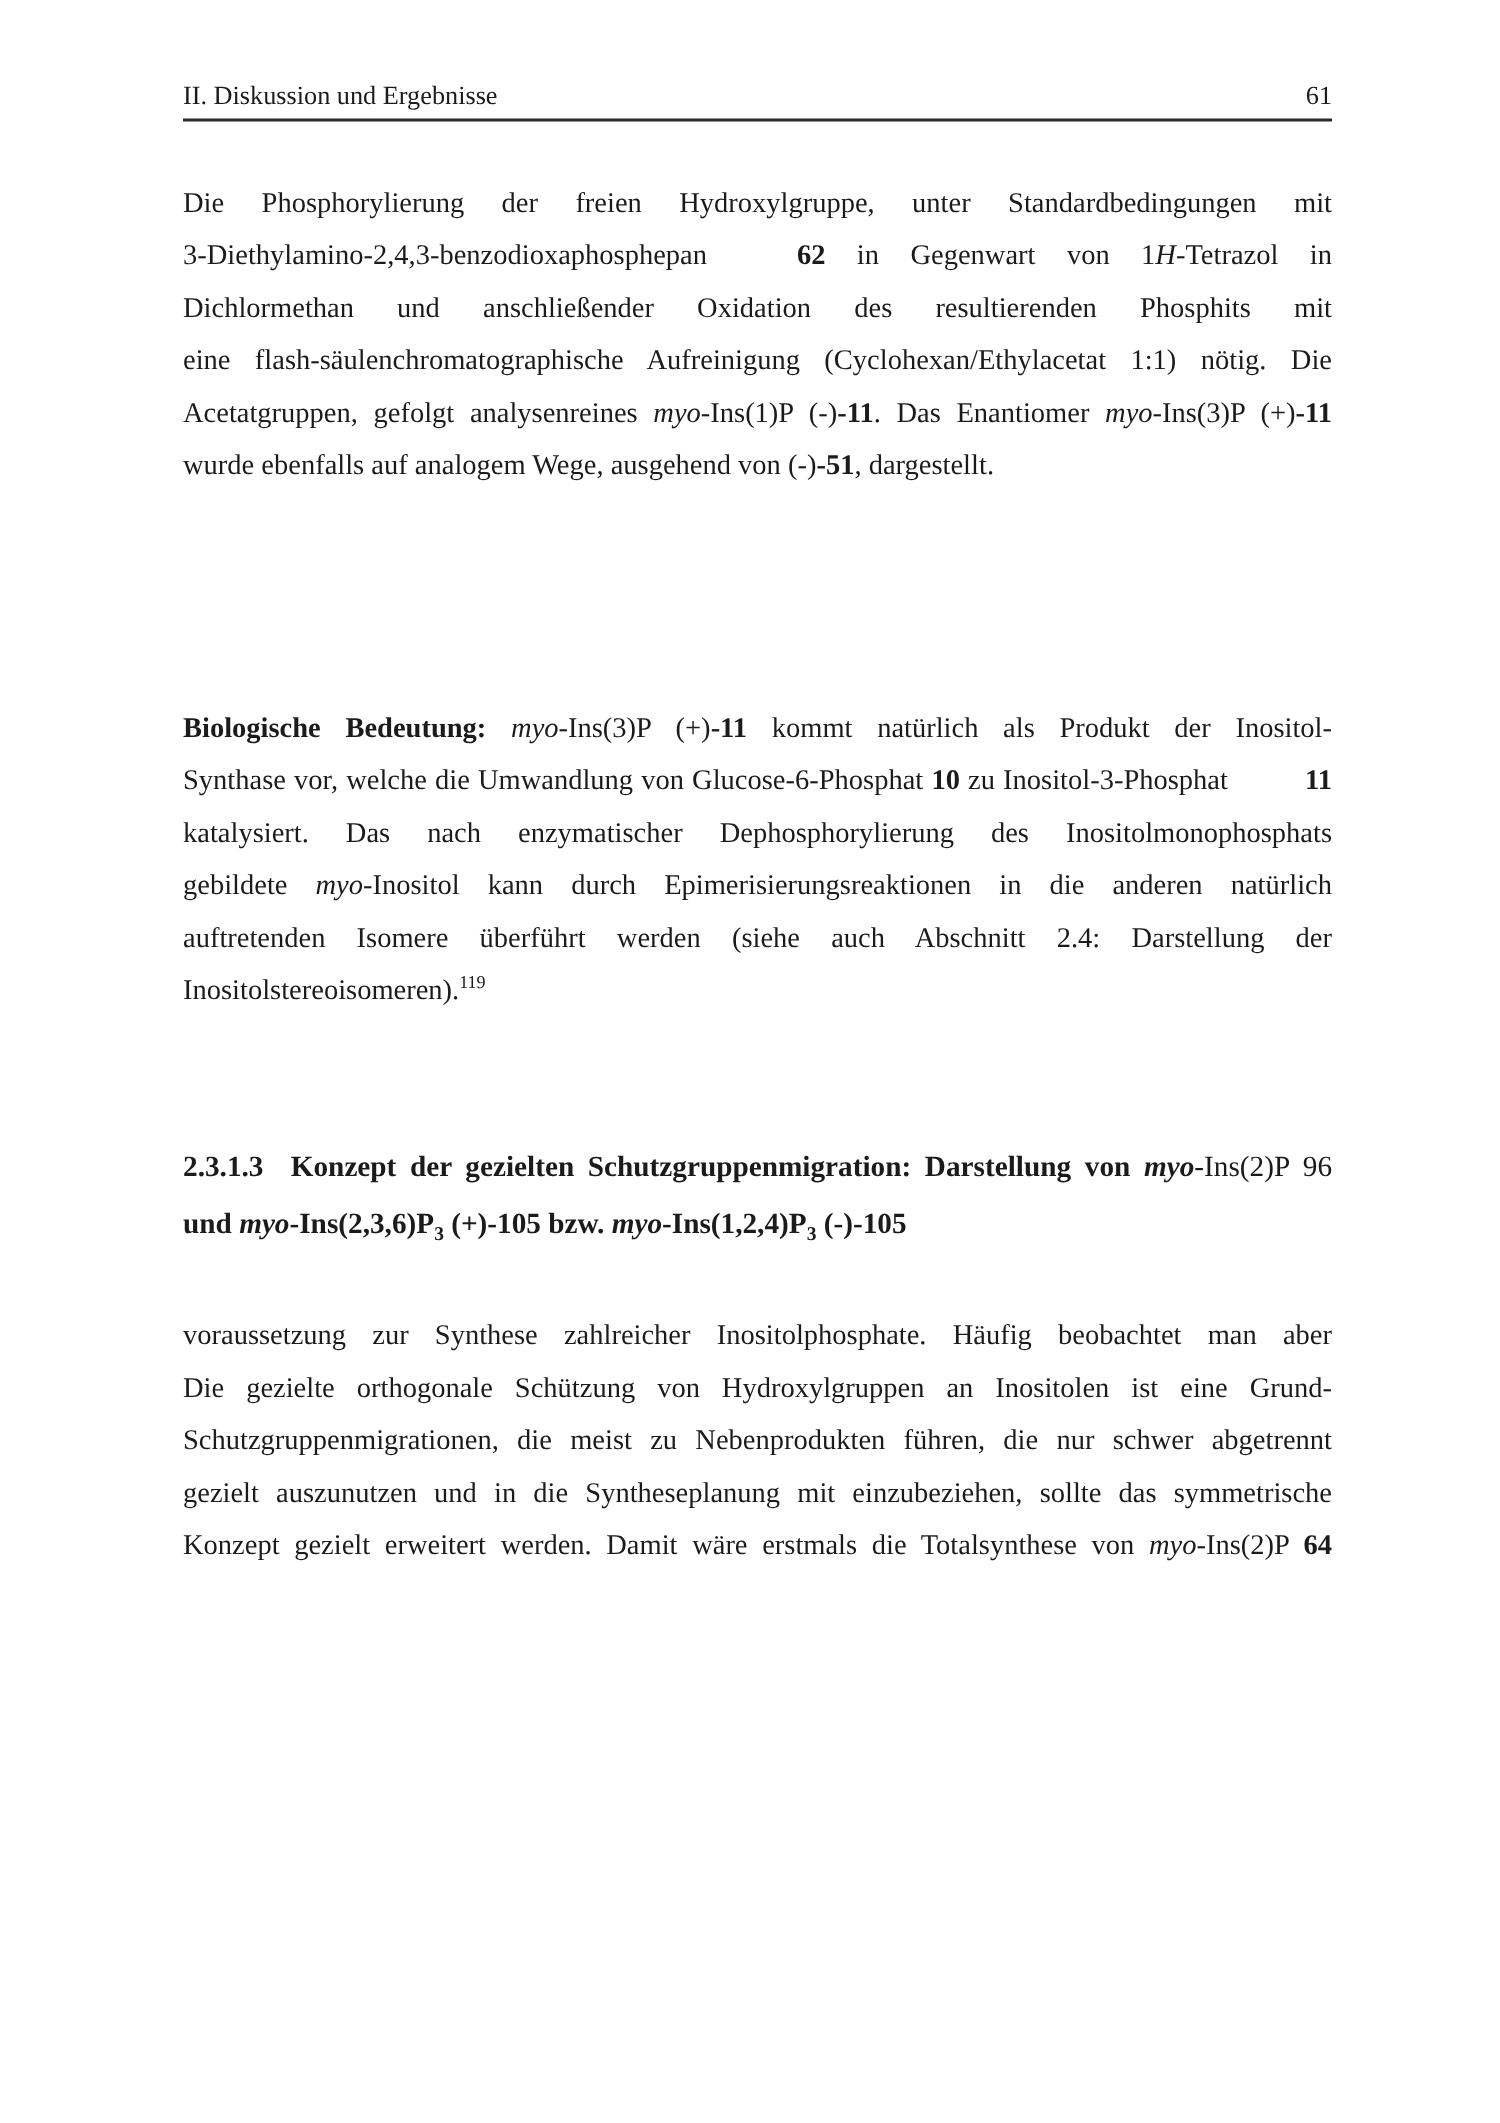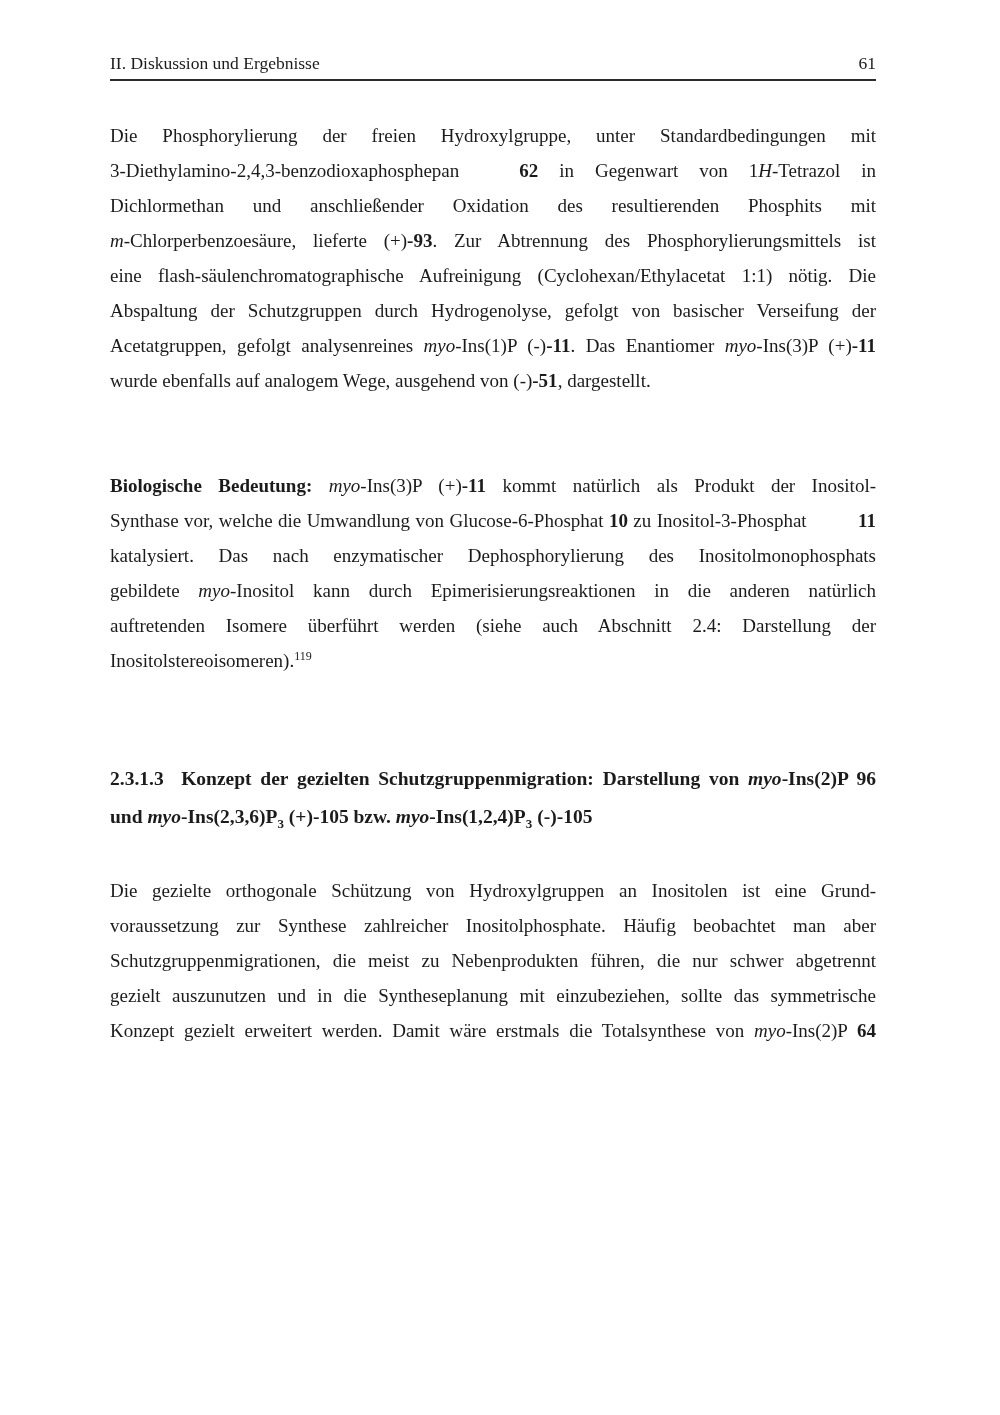--- a/index.html
+++ b/index.html
@@ -8,21 +8,21 @@
     width: 1000px;
     height: 1415px;
     margin: 0 auto;
     background: #ffffff;
     font-family: "Liberation Serif", "DejaVu Serif", serif;
     color: #1b1b1b;
     overflow: hidden;
   }
   .block {
     position: absolute;
-    left: 110px;
+    left: 122px;
     width: 766px;
   }
   .running-header {
     top: 52px;
     display: flex;
     justify-content: space-between;
     align-items: flex-end;
     font-size: 17.5px;
     line-height: 22px;
     padding-bottom: 5px;
@@ -67,42 +67,40 @@
 
   <div class="block running-header">
     <span>II. Diskussion und Ergebnisse</span>
     <span>61</span>
   </div>
 
   <div class="block body-text para-1">
       <div class="line"><span>Die Phosphorylierung der freien Hydroxylgruppe, unter Standardbedingungen mit</span></div>
       <div class="line"><span>3-Diethylamino-2,4,3-benzodioxaphosphepan </span><span style="font-weight: bold; margin-left: 39px;">62</span><span> in Gegenwart von 1</span><span style="font-style: italic;">H</span><span>-Tetrazol in</span></div>
       <div class="line"><span>Dichlormethan und anschließender Oxidation des resultierenden Phosphits mit</span></div>
-      <div class="line"><span style="font-style: italic;">m</span><span>-Chlorperbenzoesäure, lieferte (+)</span><span style="font-weight: bold;">-93</span><span>. Zur Abtrennung des Phosphorylierungsmittels ist</span></div>
       <div class="line"><span>eine flash-säulenchromatographische Aufreinigung (Cyclohexan/Ethylacetat 1:1) nötig. Die</span></div>
-      <div class="line"><span>Abspaltung der Schutzgruppen durch Hydrogenolyse, gefolgt von basischer Verseifung der</span></div>
       <div class="line"><span>Acetatgruppen, gefolgt analysenreines </span><span style="font-style: italic;">myo</span><span>-Ins(1)P (-)</span><span style="font-weight: bold;">-11</span><span>. Das Enantiomer </span><span style="font-style: italic;">myo</span><span>-Ins(3)P (+)</span><span style="font-weight: bold;">-11</span></div>
       <div class="line last"><span>wurde ebenfalls auf analogem Wege, ausgehend von (-)</span><span style="font-weight: bold;">-51</span><span>, dargestellt.</span></div>
     </div>
 
   <div class="block body-text para-2">
       <div class="line"><span style="font-weight: bold;">Biologische Bedeutung:</span><span> </span><span style="font-style: italic;">myo</span><span>-Ins(3)P (+)</span><span style="font-weight: bold;">-11</span><span> kommt natürlich als Produkt der Inositol-</span></div>
       <div class="line"><span>Synthase vor, welche die Umwandlung von Glucose-6-Phosphat </span><span style="font-weight: bold;">10</span><span> zu Inositol-3-Phosphat </span><span style="font-weight: bold; margin-left: 46px;">11</span></div>
       <div class="line"><span>katalysiert. Das nach enzymatischer Dephosphorylierung des Inositolmonophosphats</span></div>
       <div class="line"><span>gebildete </span><span style="font-style: italic;">myo</span><span>-Inositol kann durch Epimerisierungsreaktionen in die anderen natürlich</span></div>
       <div class="line"><span>auftretenden Isomere überführt werden (siehe auch Abschnitt 2.4: Darstellung der</span></div>
       <div class="line last"><span>Inositolstereoisomeren).</span><sup>119</sup></div>
     </div>
 
   <div class="block body-text section-heading heading-2313">
-      <div class="line"><span style="font-weight: bold;">2.3.1.3&nbsp;&nbsp;Konzept der gezielten Schutzgruppenmigration: Darstellung von </span><span style="font-weight: bold; font-style: italic;">myo</span><span style="font-weight: bold; margin-top: 36px;">-Ins(2)P 96</span></div>
+      <div class="line"><span style="font-weight: bold;">2.3.1.3&nbsp;&nbsp;Konzept der gezielten Schutzgruppenmigration: Darstellung von </span><span style="font-weight: bold; font-style: italic;">myo</span><span style="font-weight: normal; margin-top: 36px;">-Ins(2)P 96</span></div>
       <div class="line last"><span style="font-weight: bold;">und </span><span style="font-weight: bold; font-style: italic;">myo</span><span style="font-weight: bold;">-Ins(2,3,6)P</span><sub style="font-weight: bold;">3</sub><span style="font-weight: bold;"> (+)-105 bzw. </span><span style="font-weight: bold; font-style: italic;">myo</span><span style="font-weight: bold;">-Ins(1,2,4)P</span><sub style="font-weight: bold;">3</sub><span style="font-weight: bold;"> (-)-105</span></div>
     </div>
 
   <div class="block body-text para-3">
+      <div class="line"><span>voraussetzung zur Synthese zahlreicher Inositolphosphate. Häufig beobachtet man aber</span></div>
       <div class="line"><span>Die gezielte orthogonale Schützung von Hydroxylgruppen an Inositolen ist eine Grund-</span></div>
-      <div class="line"><span>voraussetzung zur Synthese zahlreicher Inositolphosphate. Häufig beobachtet man aber</span></div>
       <div class="line"><span>Schutzgruppenmigrationen, die meist zu Nebenprodukten führen, die nur schwer abgetrennt</span></div>
       <div class="line"><span>gezielt auszunutzen und in die Syntheseplanung mit einzubeziehen, sollte das symmetrische</span></div>
       <div class="line"><span>Konzept gezielt erweitert werden. Damit wäre erstmals die Totalsynthese von </span><span style="font-style: italic;">myo</span><span>-Ins(2)P </span><span style="font-weight: bold;">64</span></div>
     </div>
 
 </div>
 
 </body></html>

